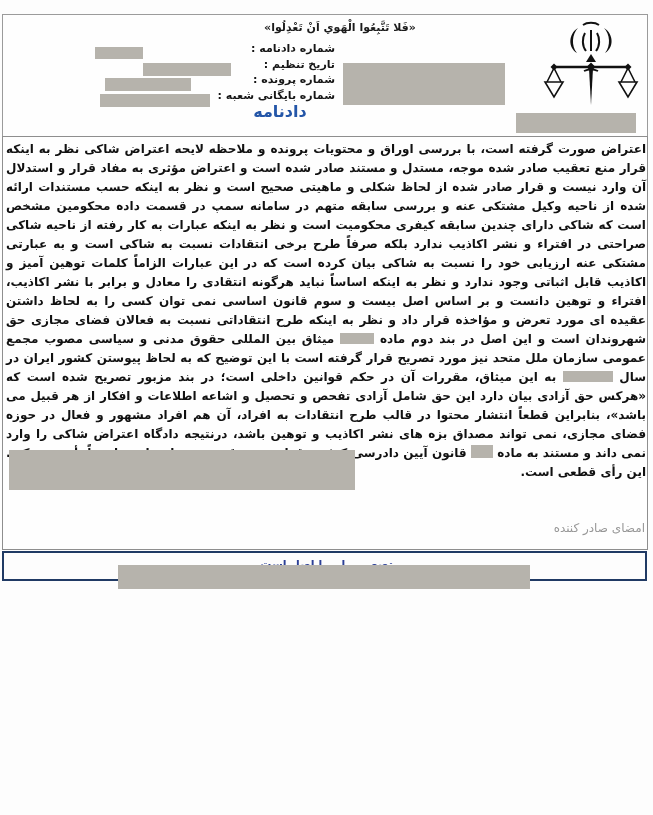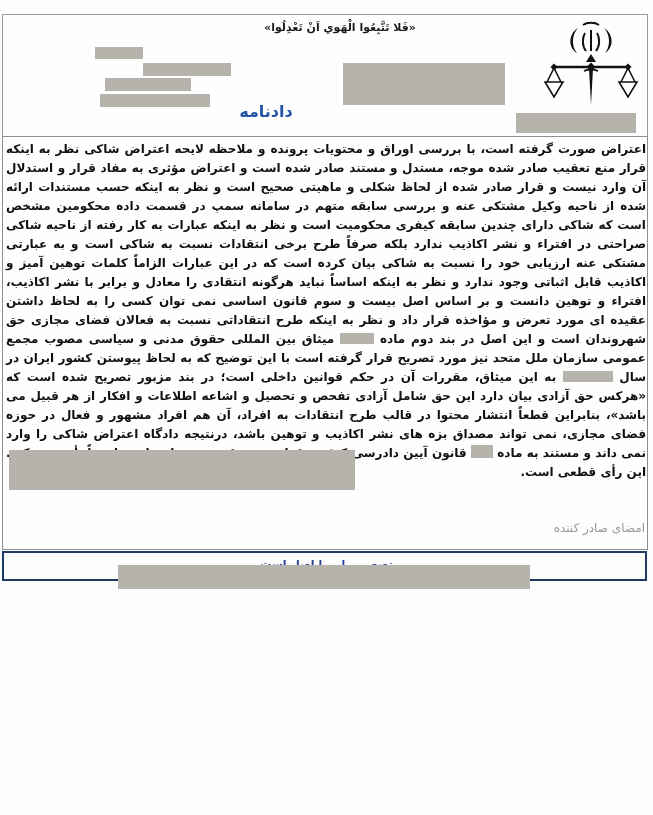--- a/index.html
+++ b/index.html
@@ -7,21 +7,21 @@
     position:relative;width:653px;height:815px;background:#fdfdfd;overflow:hidden;
     font-family:"DejaVu Sans","Liberation Sans",sans-serif;
   }
   
   .hdr-box{position:absolute;left:2px;top:14px;width:644px;height:121px;border:1px solid #9b9b9b;background:#fefefe;}
   .body-box{position:absolute;left:2px;top:136px;width:644px;height:412px;border:1px solid #8e8e8e;background:#fefefe;}
   .strip{position:absolute;left:2px;top:551px;width:641px;height:26px;border:2px solid #203a64;background:#fdfdfd;text-align:center;}
   
   .verse{position:absolute;left:0;top:21px;width:680px;text-align:center;font-size:11px;font-weight:bold;color:#1b1b1b;direction:rtl;}
   .fields{position:absolute;left:175px;top:41px;width:160px;direction:rtl;text-align:right;font-size:11px;font-weight:bold;color:#161616;line-height:15.6px;white-space:nowrap;}
-  .doc-title{position:absolute;left:0;top:102px;width:532px;text-align:center;font-size:16px;font-weight:bold;color:#2456a8;direction:rtl;}
+  .doc-title{position:absolute;left:14px;top:102px;width:532px;text-align:center;font-size:16px;font-weight:bold;color:#2456a8;direction:rtl;}
   .emblem{position:absolute;left:541px;top:21px;}
   
   .redact{position:absolute;background:#b6b3ac;}
   .r-val1{left:95px;top:47px;width:48px;height:12px;}
   .r-val2{left:143px;top:63px;width:88px;height:13px;}
   .r-val3{left:105px;top:78px;width:86px;height:13px;}
   .r-val4{left:100px;top:94px;width:110px;height:13px;}
   .r-big{left:343px;top:63px;width:162px;height:42px;}
   .r-emblem{left:516px;top:113px;width:120px;height:20px;}
   .r-block{left:9px;top:450px;width:346px;height:40px;}
@@ -70,20 +70,26 @@
         <path d="M87 47 L80 61 M87 47 L94 61"></path>
         <path d="M4 61 L22 61 L13 76 Z"></path>
         <path d="M78 61 L96 61 L87 76 Z"></path>
       </g>
 
       <path d="M47.8 44 L52.2 44 L50 84 Z" fill="#111"></path>
       <path d="M43 50 C47 48 53 48 57 50" stroke="#111" stroke-width="1.8" fill="none"></path>
     </svg>
   </div>
 
+  <div class="fields">
+    <div>شماره دادنامه :</div>
+    <div>تاریخ تنظیم :</div>
+    <div>شماره پرونده :</div>
+    <div>شماره بایگانی شعبه :</div>
+  </div>
 
   <div class="redact r-val1"></div>
   <div class="redact r-val2"></div>
   <div class="redact r-val3"></div>
   <div class="redact r-val4"></div>
   <div class="redact r-big"></div>
   <div class="redact r-emblem"></div>
 
   <div class="doc-title">دادنامه</div>
 

